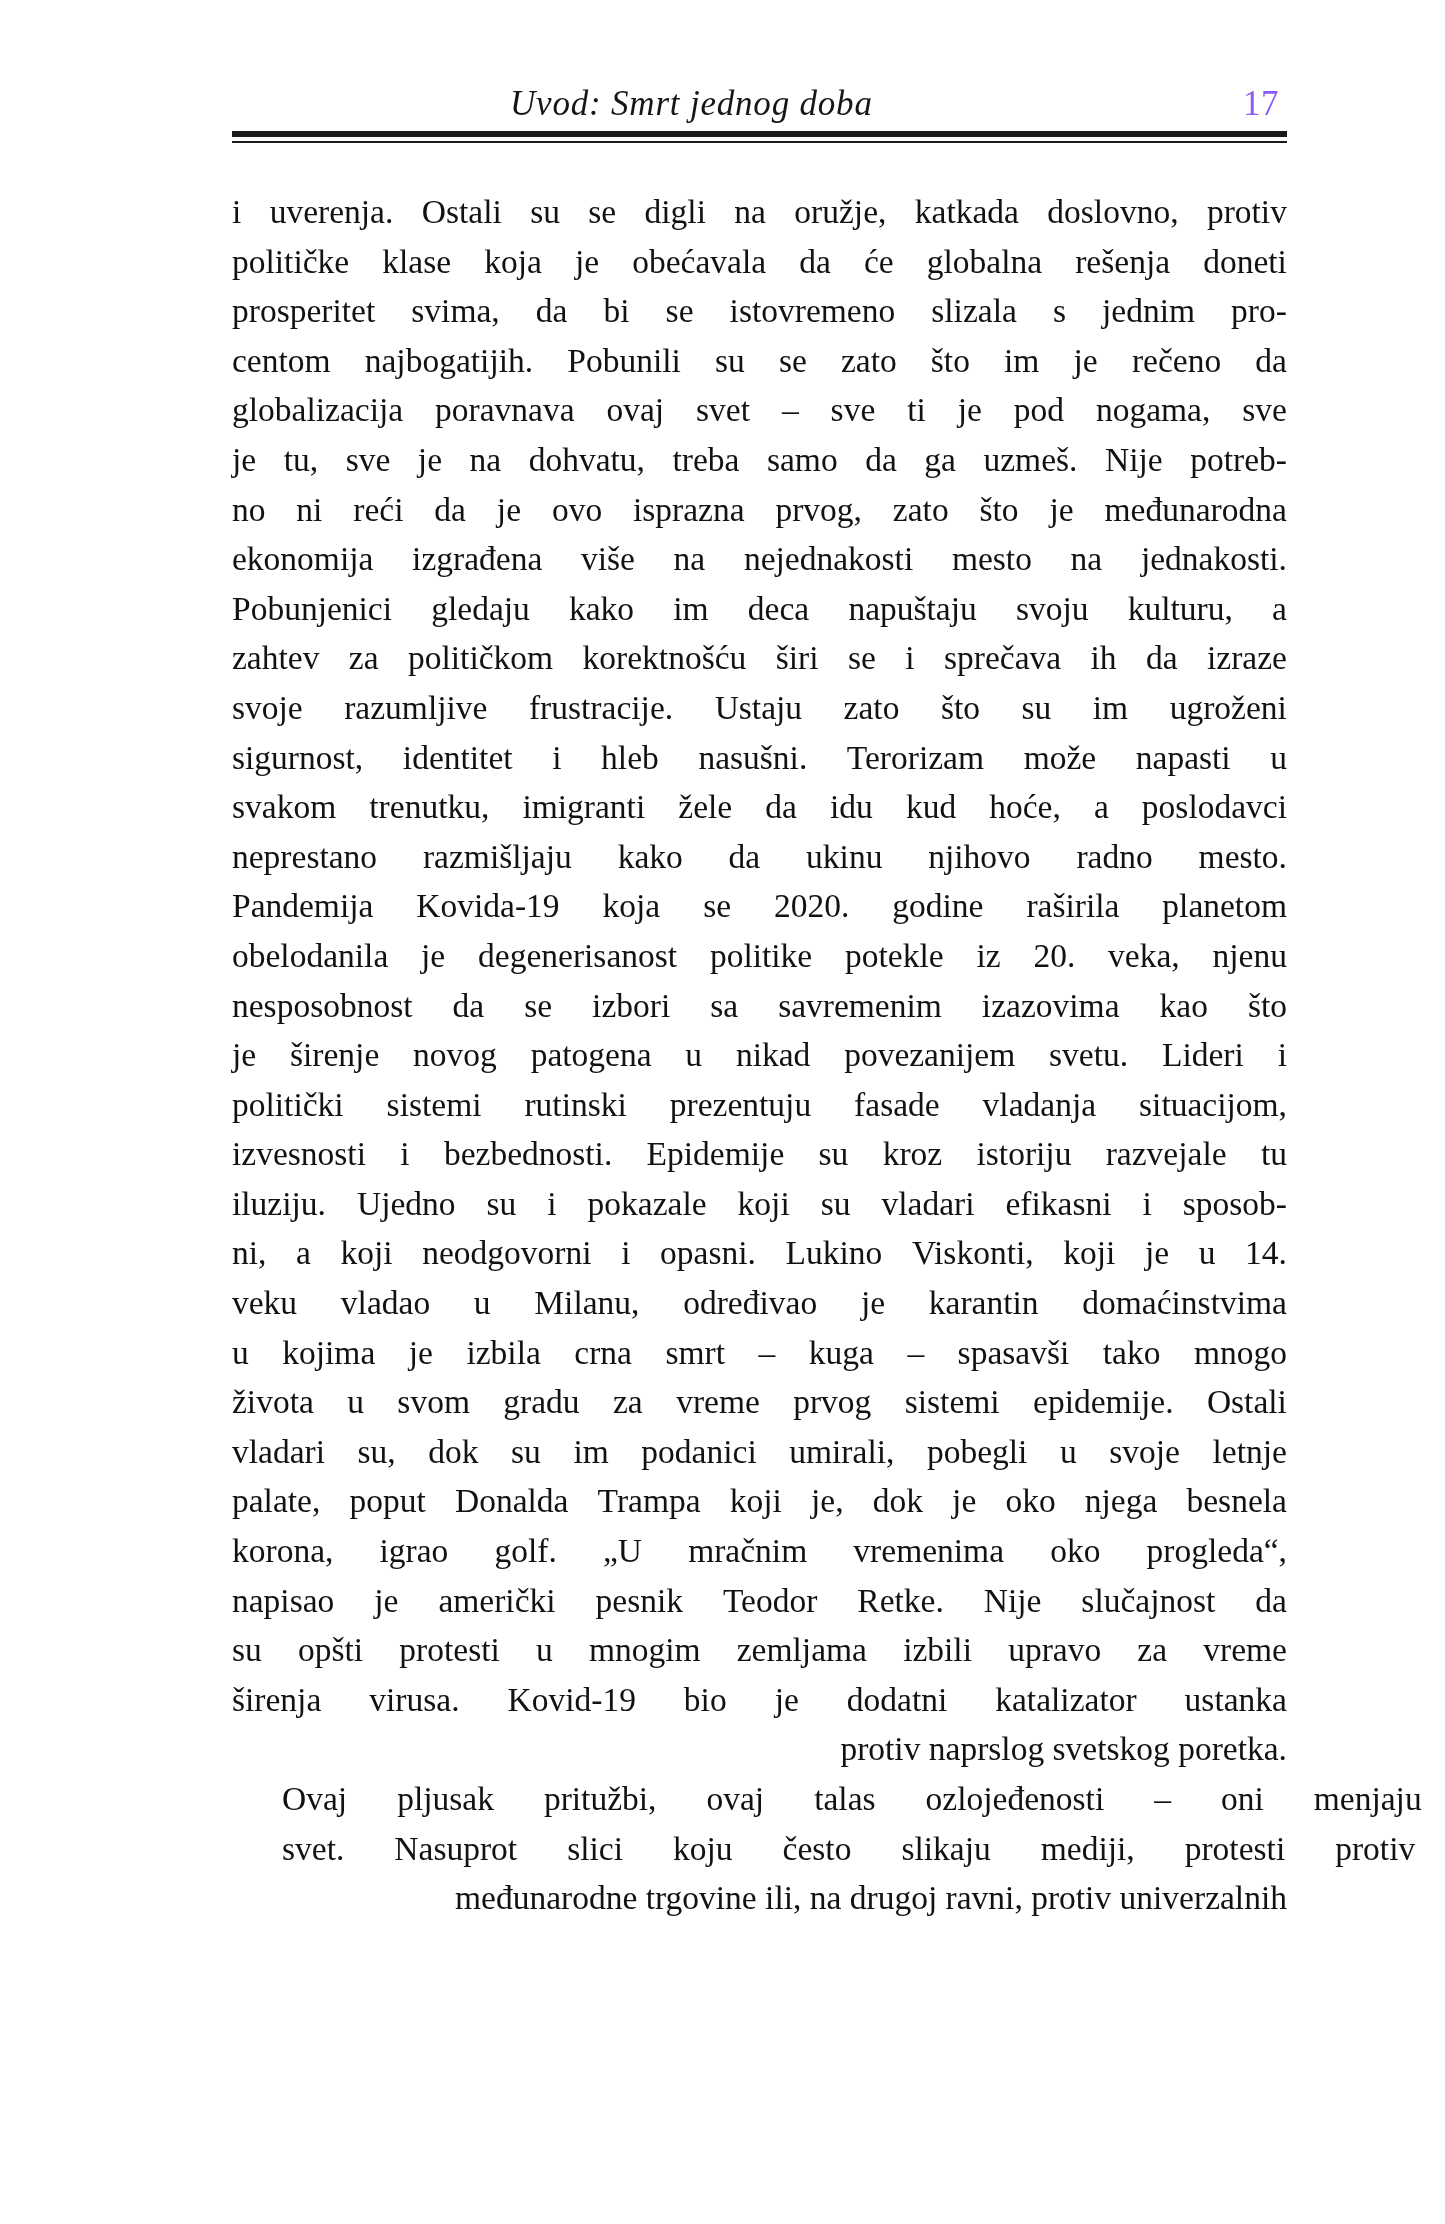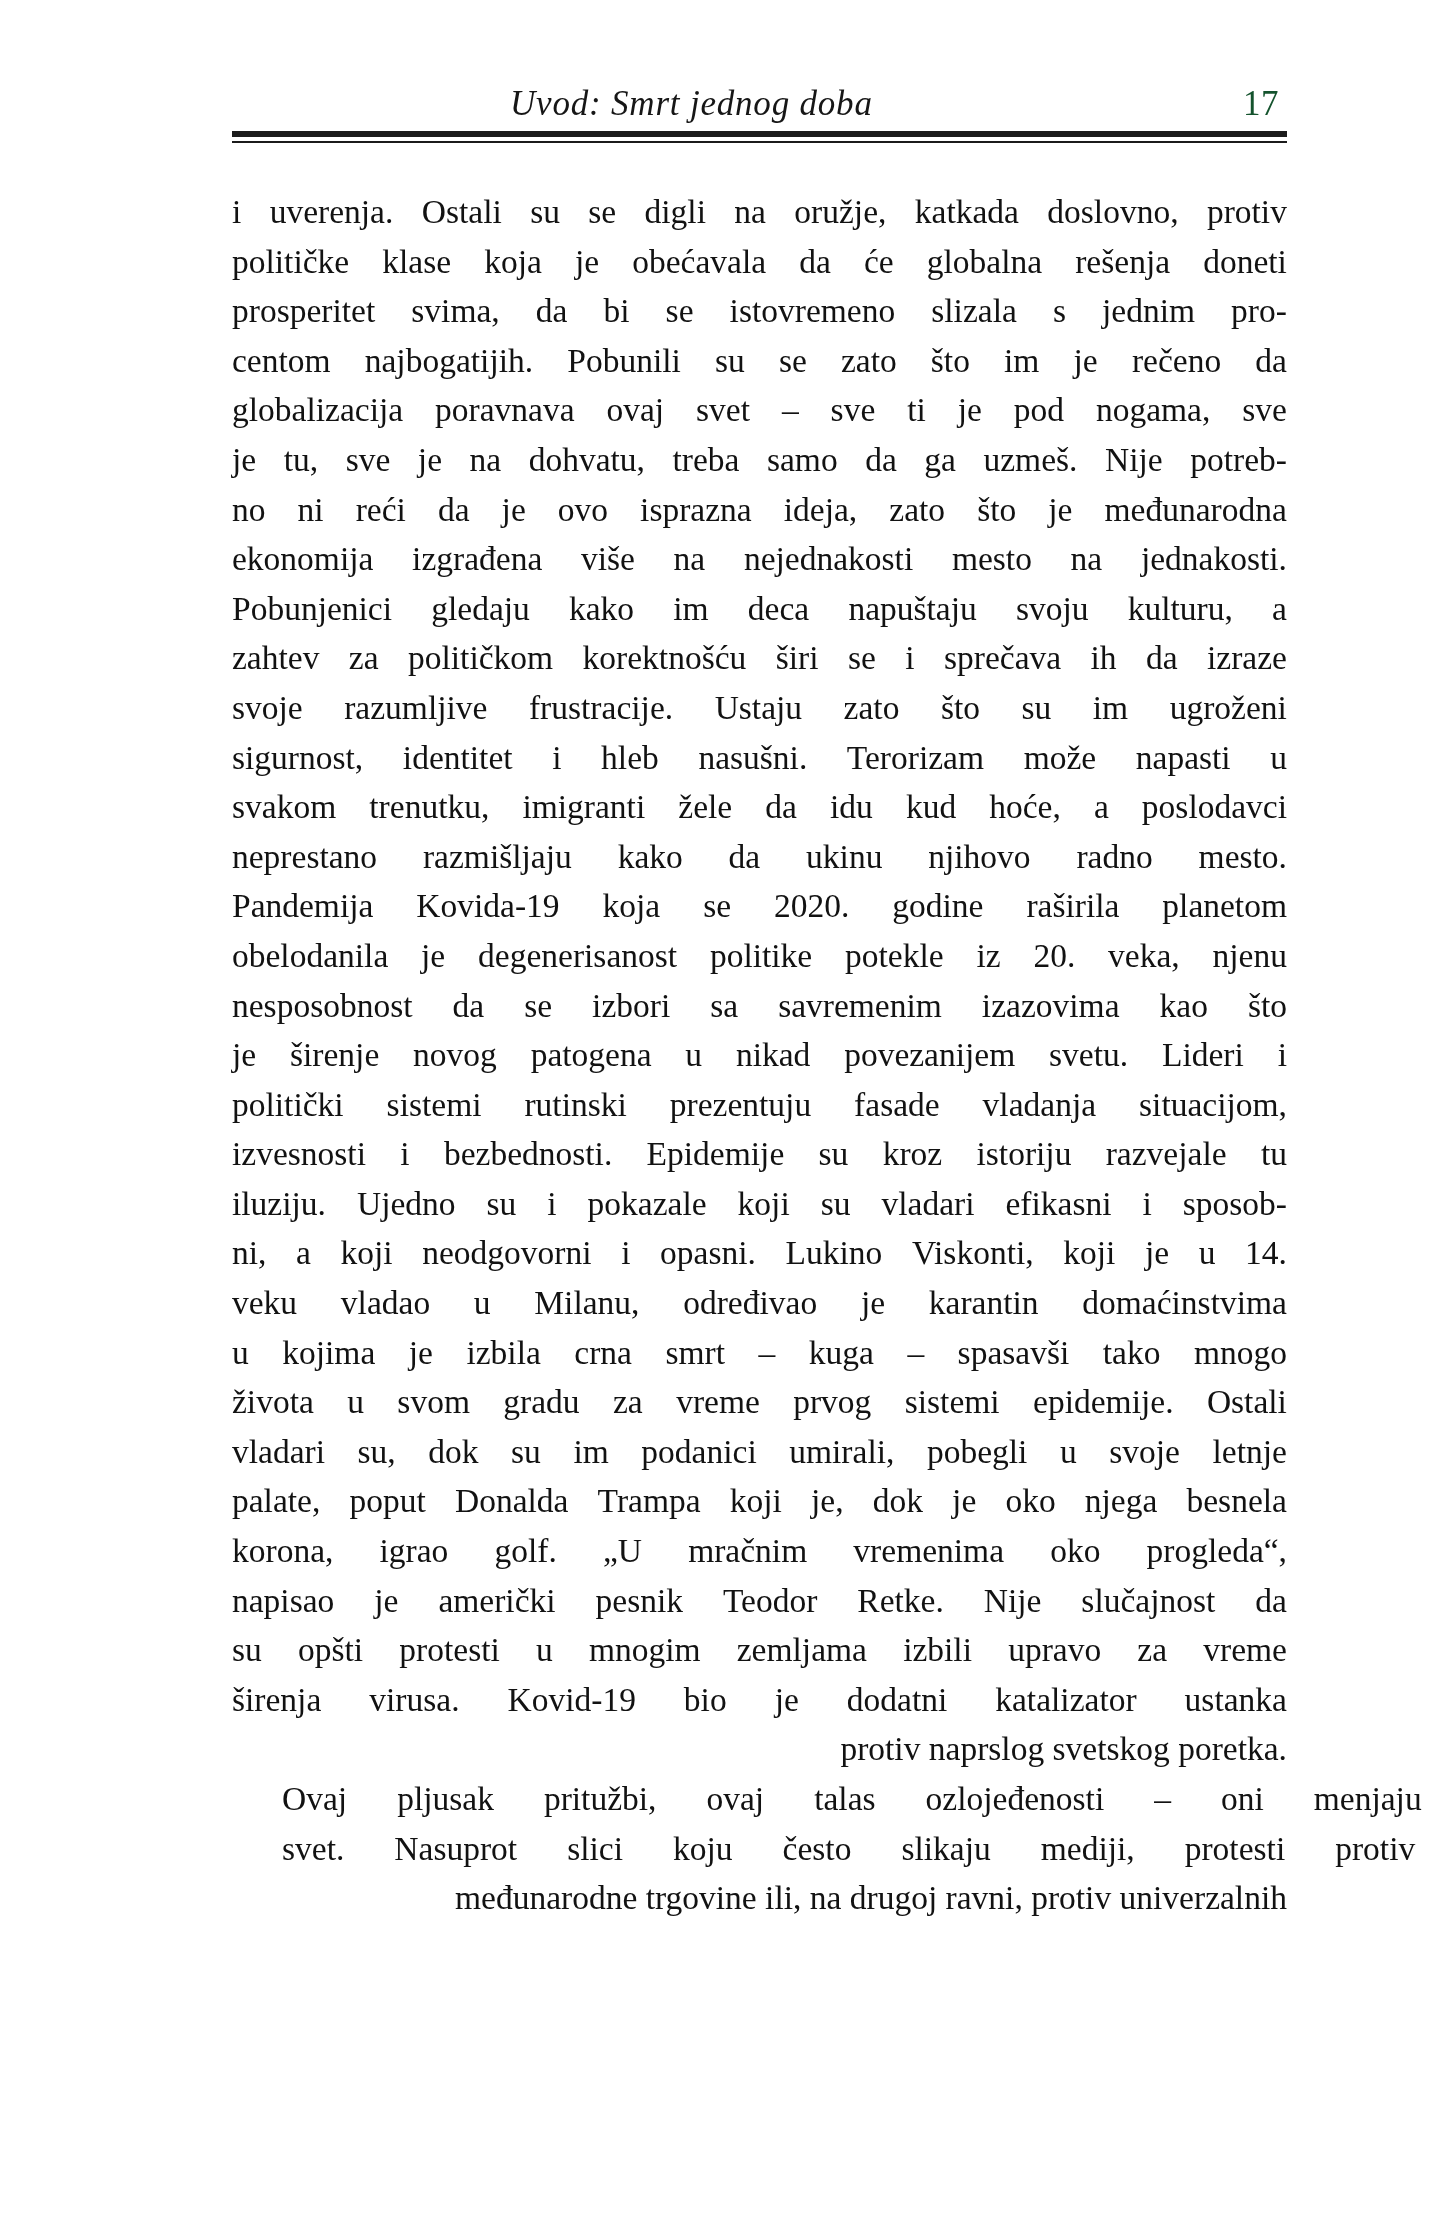--- a/index.html
+++ b/index.html
@@ -41,21 +41,21 @@
   .header-title {
     font-style: italic;
     font-size: 35px;
     letter-spacing: 0.8px;
     color: #161616;
     margin: 0 0 0 278px;
     white-space: nowrap;
   }
   .header-pageno {
     font-size: 35px;
-    color: #14532d;
+    color: #8b5cf6;
     margin-right: 8px;
     letter-spacing: 0.5px;
   }
   .rules {
     margin-top: 13px;
   }
   .rule-thick {
     height: 6px;
     background: #1b1b1b;
     width: 100%;
@@ -115,21 +115,21 @@
     </div>
 
     <div class="body-text" id="body-text">
         <div class="para">
           <div class="jline"><span>i</span><span>uverenja.</span><span>Ostali</span><span>su</span><span>se</span><span>digli</span><span>na</span><span>oružje,</span><span>katkada</span><span>doslovno,</span><span>protiv</span></div>
           <div class="jline"><span>političke</span><span>klase</span><span>koja</span><span>je</span><span>obećavala</span><span>da</span><span>će</span><span>globalna</span><span>rešenja</span><span>doneti</span></div>
           <div class="jline"><span>prosperitet</span><span>svima,</span><span>da</span><span>bi</span><span>se</span><span>istovremeno</span><span>slizala</span><span>s</span><span>jednim</span><span>pro-</span></div>
           <div class="jline"><span>centom</span><span>najbogatijih.</span><span>Pobunili</span><span>su</span><span>se</span><span>zato</span><span>što</span><span>im</span><span>je</span><span>rečeno</span><span>da</span></div>
           <div class="jline"><span>globalizacija</span><span>poravnava</span><span>ovaj</span><span>svet</span><span>–</span><span>sve</span><span>ti</span><span>je</span><span>pod</span><span>nogama,</span><span>sve</span></div>
           <div class="jline"><span>je</span><span>tu,</span><span>sve</span><span>je</span><span>na</span><span>dohvatu,</span><span>treba</span><span>samo</span><span>da</span><span>ga</span><span>uzmeš.</span><span>Nije</span><span>potreb-</span></div>
-          <div class="jline"><span>no</span><span>ni</span><span>reći</span><span>da</span><span>je</span><span>ovo</span><span>isprazna</span><span>ideja,</span><span>zato</span><span>što</span><span>je</span><span>međunarodna</span></div>
+          <div class="jline"><span>no</span><span>ni</span><span>reći</span><span>da</span><span>je</span><span>ovo</span><span>isprazna</span><span>prvog,</span><span>zato</span><span>što</span><span>je</span><span>međunarodna</span></div>
           <div class="jline"><span>ekonomija</span><span>izgrađena</span><span>više</span><span>na</span><span>nejednakosti</span><span>mesto</span><span>na</span><span>jednakosti.</span></div>
           <div class="jline"><span>Pobunjenici</span><span>gledaju</span><span>kako</span><span>im</span><span>deca</span><span>napuštaju</span><span>svoju</span><span>kulturu,</span><span>a</span></div>
           <div class="jline"><span>zahtev</span><span>za</span><span>političkom</span><span>korektnošću</span><span>širi</span><span>se</span><span>i</span><span>sprečava</span><span>ih</span><span>da</span><span>izraze</span></div>
           <div class="jline"><span>svoje</span><span>razumljive</span><span>frustracije.</span><span>Ustaju</span><span>zato</span><span>što</span><span>su</span><span>im</span><span>ugroženi</span></div>
           <div class="jline"><span>sigurnost,</span><span>identitet</span><span>i</span><span>hleb</span><span>nasušni.</span><span>Terorizam</span><span>može</span><span>napasti</span><span>u</span></div>
           <div class="jline"><span>svakom</span><span>trenutku,</span><span>imigranti</span><span>žele</span><span>da</span><span>idu</span><span>kud</span><span>hoće,</span><span>a</span><span>poslodavci</span></div>
           <div class="jline"><span>neprestano</span><span>razmišljaju</span><span>kako</span><span>da</span><span>ukinu</span><span>njihovo</span><span>radno</span><span>mesto.</span></div>
           <div class="jline"><span>Pandemija</span><span>Kovida-19</span><span>koja</span><span>se</span><span>2020.</span><span>godine</span><span>raširila</span><span>planetom</span></div>
           <div class="jline"><span>obelodanila</span><span>je</span><span>degenerisanost</span><span>politike</span><span>potekle</span><span>iz</span><span>20.</span><span>veka,</span><span>njenu</span></div>
           <div class="jline"><span>nesposobnost</span><span>da</span><span>se</span><span>izbori</span><span>sa</span><span>savremenim</span><span>izazovima</span><span>kao</span><span>što</span></div>

